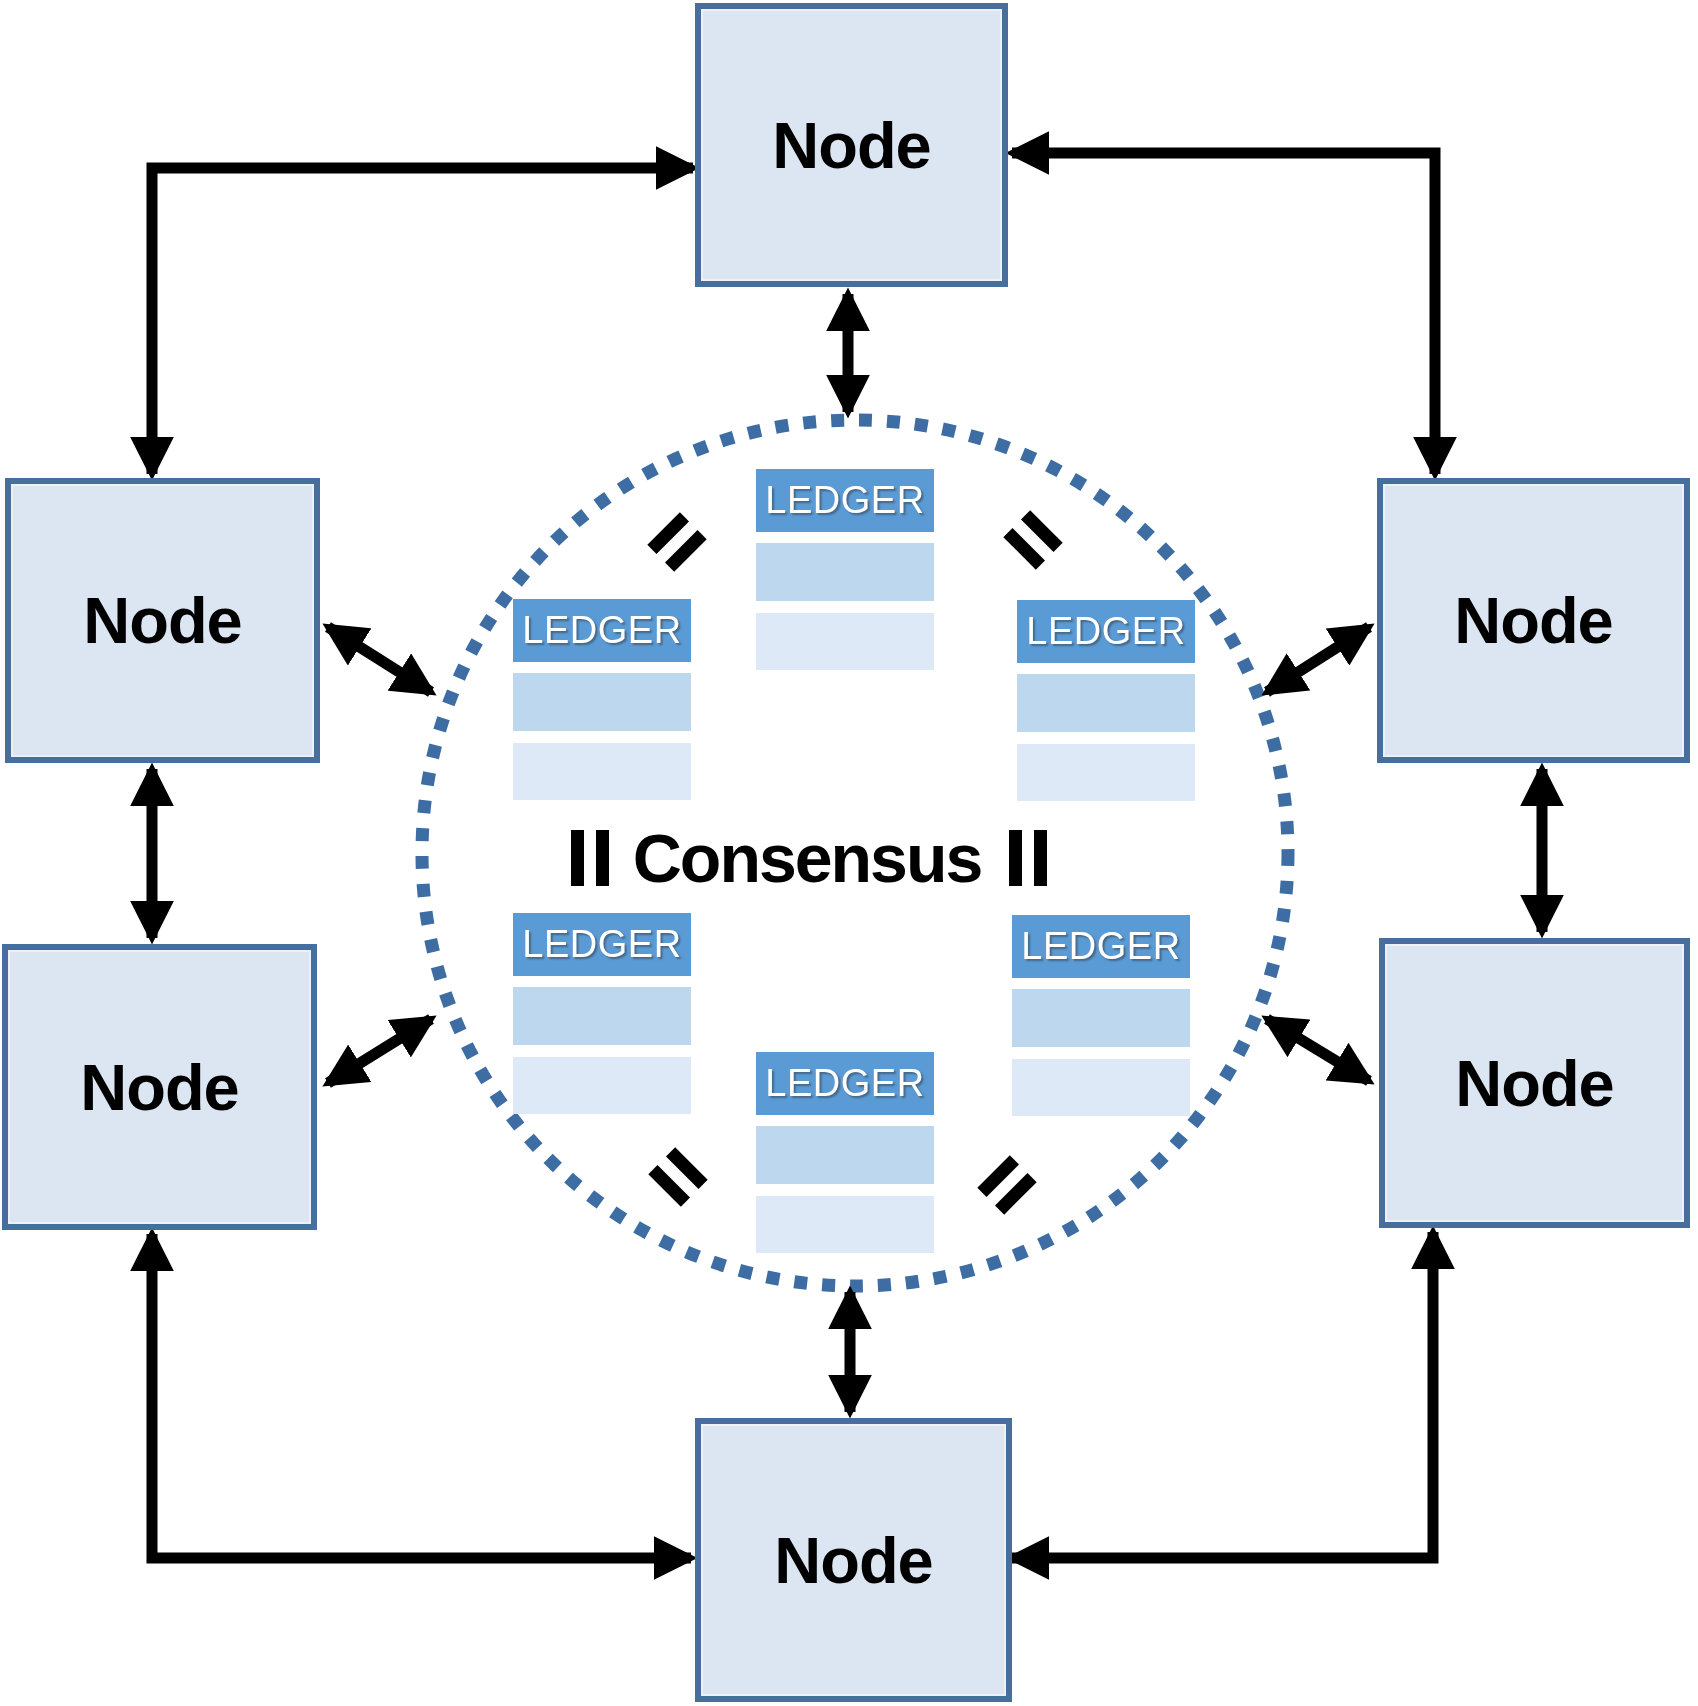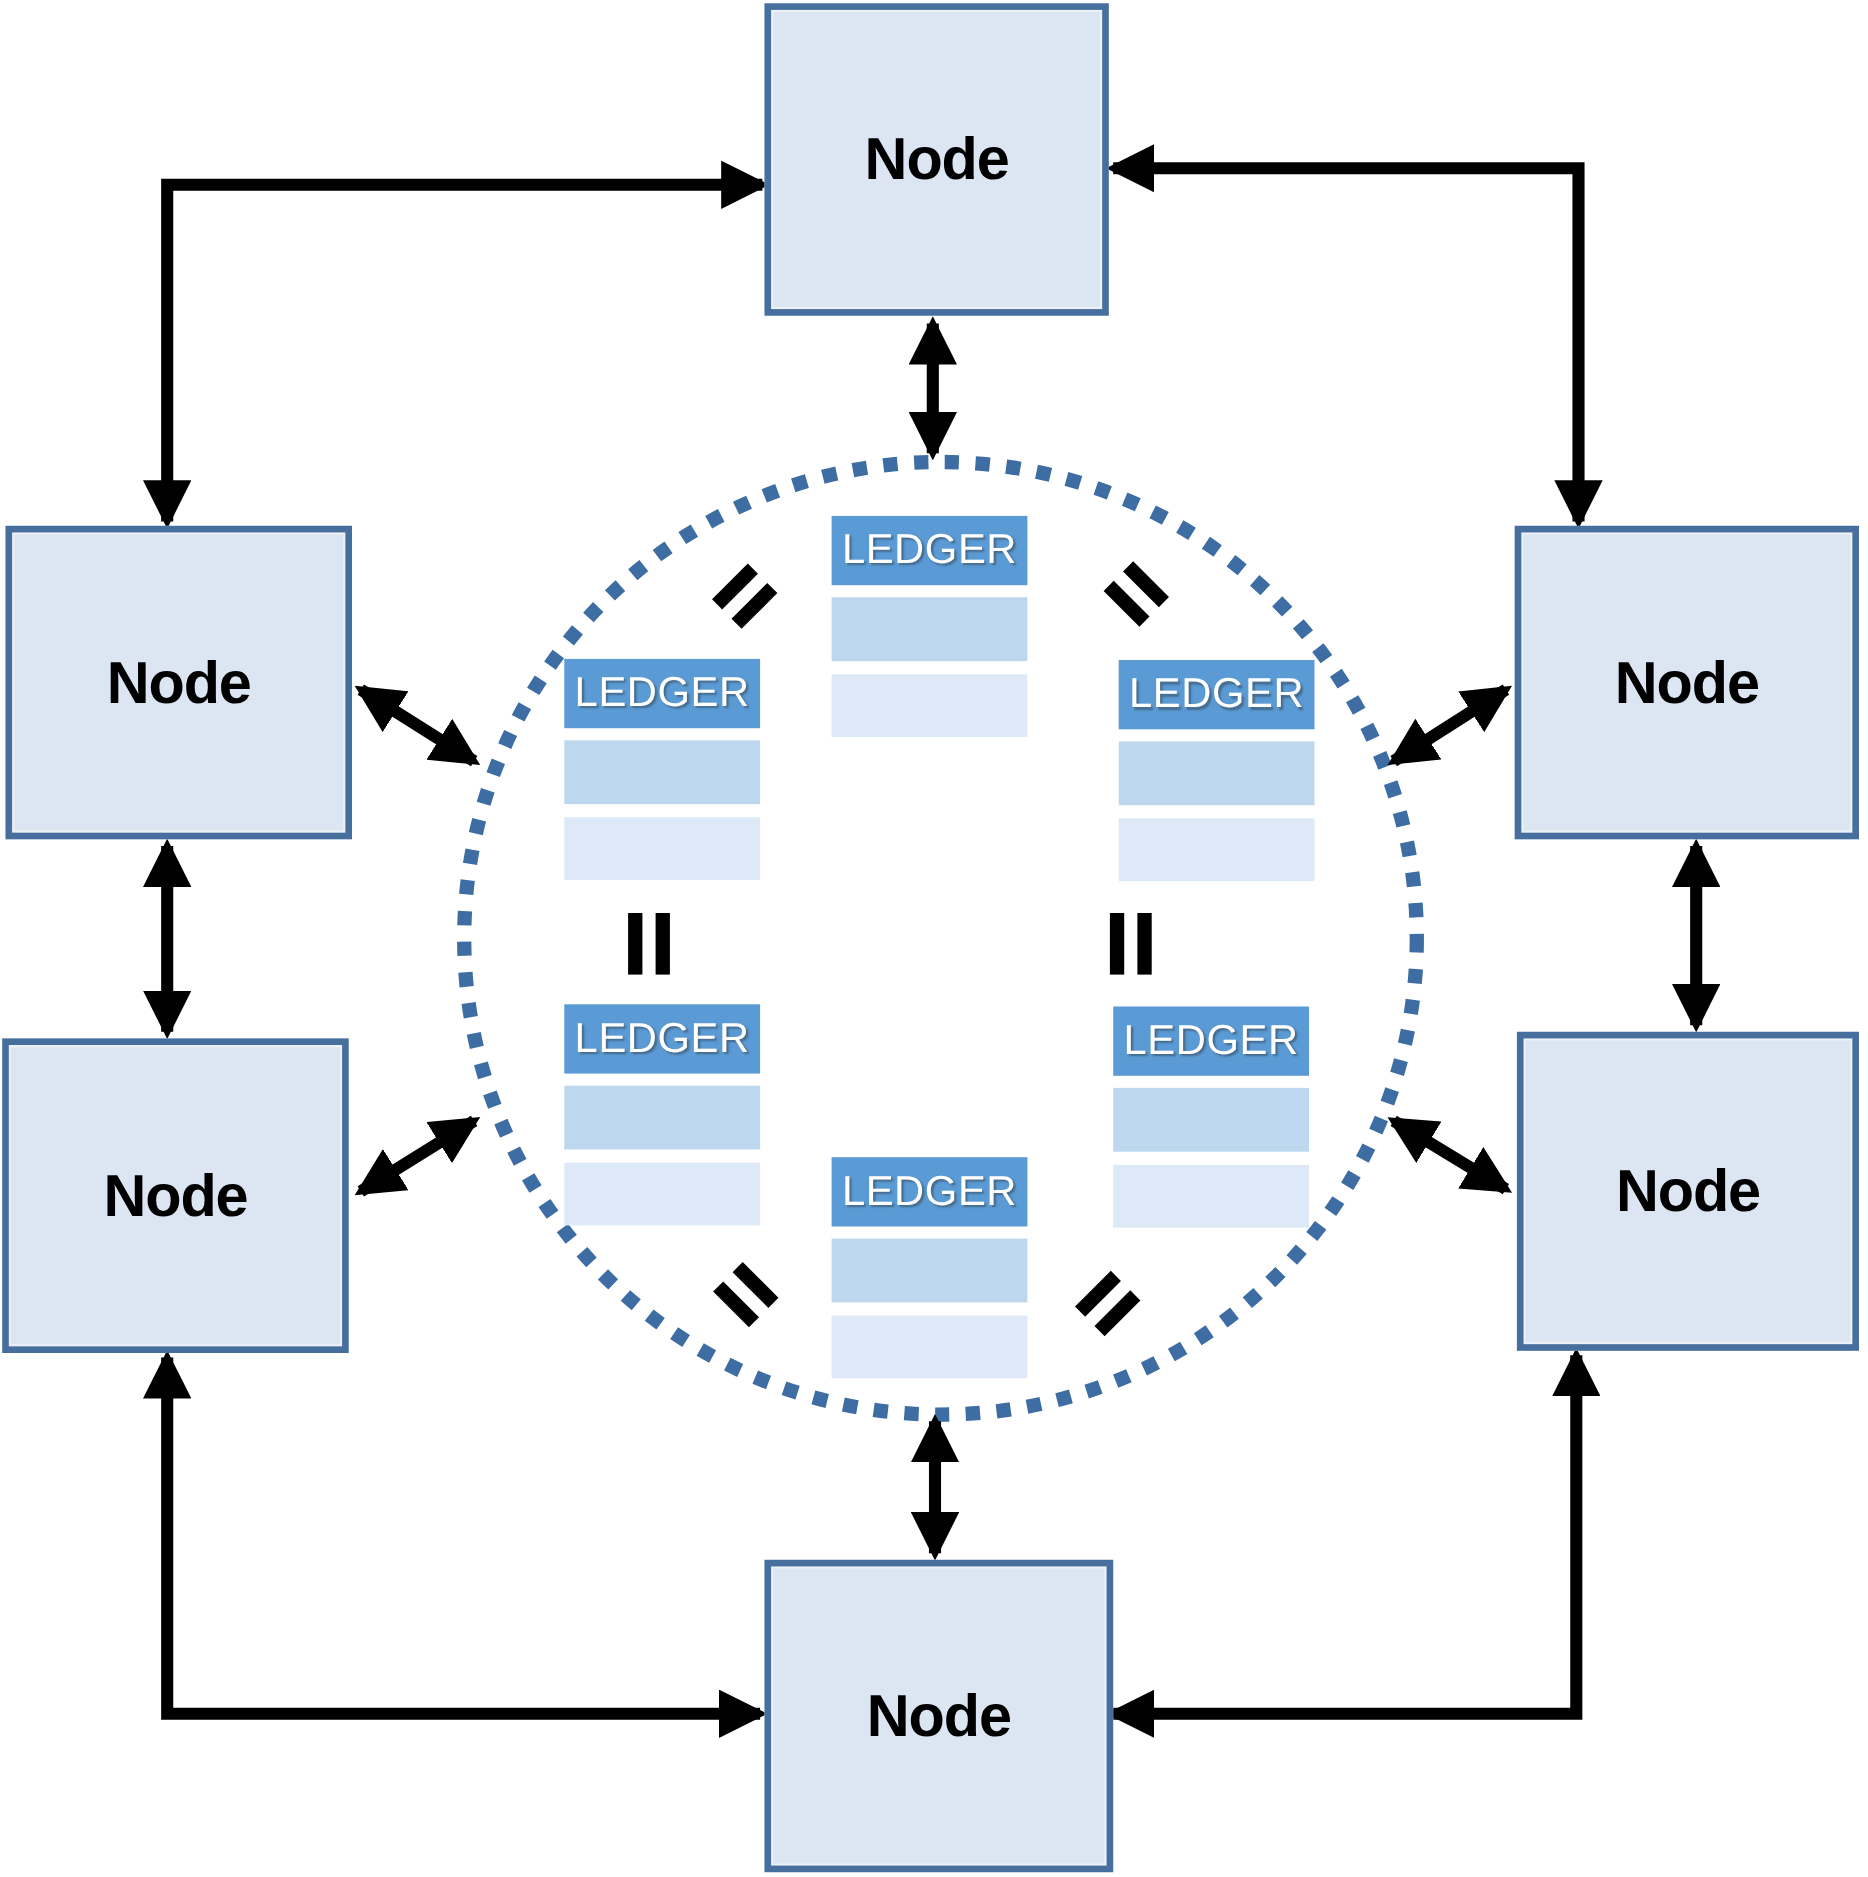--- a/index.html
+++ b/index.html
@@ -18,21 +18,21 @@
     fill:none;stroke:#3d6da3;stroke-width:13;
     stroke-dasharray:13 15;
   }
   .node{
     position:absolute;box-sizing:border-box;
     background:#dce6f2;border:6px solid #466f9d;
     box-shadow:inset 0 0 0 2px rgba(255,255,255,0.45);
     display:flex;align-items:center;justify-content:center;
   }
   .node-label{
-    font-size:54px;font-weight:700;color:#000;letter-spacing:-1px;
+    font-size:65px;font-weight:700;color:#000;letter-spacing:-1px;
   }
   .ledger{position:absolute;width:178px;}
   .ledger-header{
     box-sizing:border-box;height:63px;background:#5b9bd5;
     color:#ffffff;font-size:38px;line-height:63px;text-align:center;
     text-shadow:2px 2px 2px rgba(40,40,40,0.45);
     letter-spacing:0.5px;
   }
   .ledger-row{width:178px;}
   .row-med{height:58px;margin-top:11px;background:#bdd7ee;}
@@ -123,20 +123,21 @@
     <div class="ledger-header">LEDGER</div>
     <div class="ledger-row row-med"></div>
     <div class="ledger-row row-light"></div>
   </div>
   <div class="ledger" style="left:756px;top:1052px;">
     <div class="ledger-header">LEDGER</div>
     <div class="ledger-row row-med"></div>
     <div class="ledger-row row-light"></div>
   </div>
 
+  <div class="consensus">Consensus</div>
 
   <div class="eq" style="left:677px;top:542px;--rot:-45deg;">
     <span class="bar"></span>
       <span class="bar"></span>
   </div>
   <div class="eq" style="left:1033px;top:540px;--rot:45deg;">
     <span class="bar"></span>
       <span class="bar"></span>
   </div>
   <div class="eq eq-large" style="left:590px;top:858px;--rot:90deg;">

